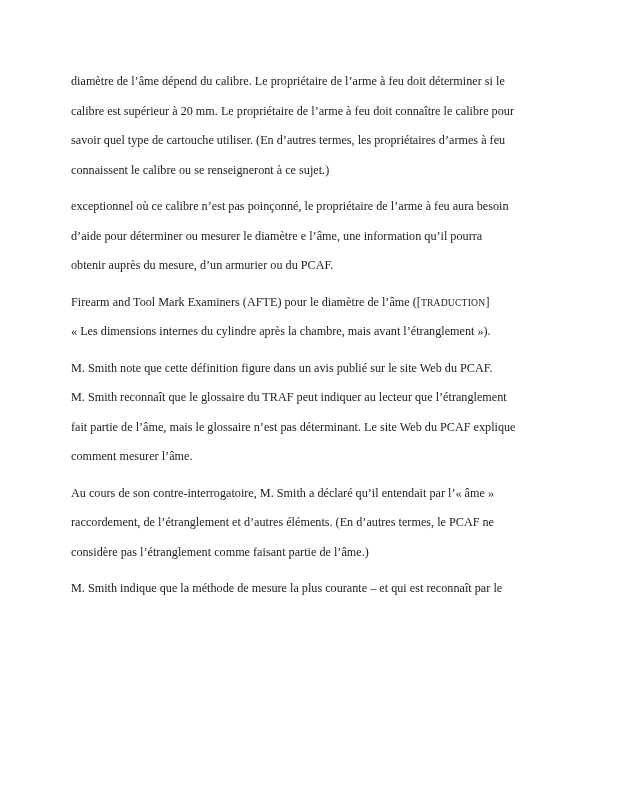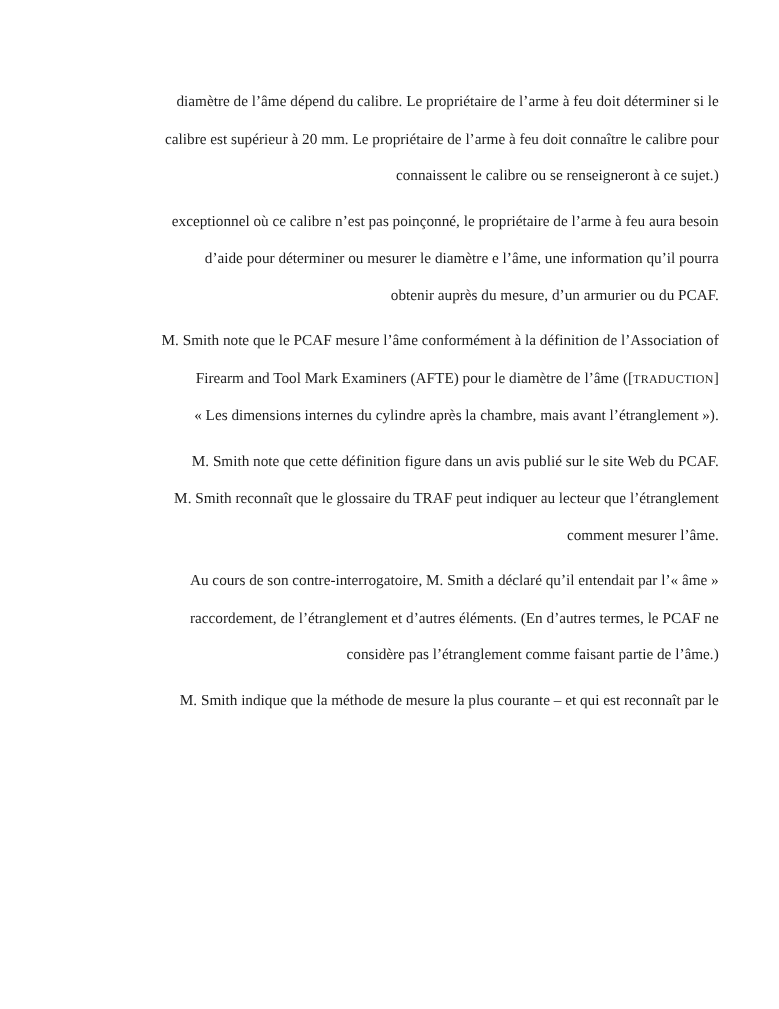--- a/index.html
+++ b/index.html
@@ -15,21 +15,21 @@
     background: #ffffff;
     overflow: hidden;
   }
   .doc {
     box-sizing: border-box;
     padding: 67px 48px 0 71px;
     font-family: "Liberation Serif", "DejaVu Serif", serif;
     font-size: 12.2px;
     line-height: 29.5px;
     color: #1c1c1c;
-    text-align: right;
+    text-align: left;
   }
   .para {
     margin: 0 0 7px 0;
     padding: 0;
   }
   .line {
     display: block;
     white-space: pre;
   }
   .smallcaps {
@@ -38,35 +38,36 @@
   }
 </style>
 </head>
 <body>
 
 <div class="page">
   <div class="doc">
       <p class="para">
         <span class="line"><span>diamètre de l’âme dépend du calibre. Le propriétaire de l’arme à feu doit déterminer si le</span></span>
         <span class="line"><span>calibre est supérieur à 20 mm. Le propriétaire de l’arme à feu doit connaître le calibre pour</span></span>
+        <span class="line"><span>savoir quel type de cartouche utiliser. (En d’autres termes, les propriétaires d’armes à feu</span></span>
         <span class="line"><span>connaissent le calibre ou se renseigneront à ce sujet.)</span></span>
       </p>
       <p class="para">
         <span class="line"><span>exceptionnel où ce calibre n’est pas poinçonné, le propriétaire de l’arme à feu aura besoin</span></span>
         <span class="line"><span>d’aide pour déterminer ou mesurer le diamètre e l’âme, une information qu’il pourra</span></span>
         <span class="line"><span>obtenir auprès du mesure, d’un armurier ou du PCAF.</span></span>
       </p>
       <p class="para">
-        <span class="line"><span>M. Smith note que le PCAF mesure l’âme conformément à la définition de l’Association of</span></span>
         <span class="line"><span>Firearm and Tool Mark Examiners (AFTE) pour le diamètre de l’âme ([</span><span class="smallcaps">TRADUCTION</span><span>]</span></span>
         <span class="line"><span>« Les dimensions internes du cylindre après la chambre, mais avant l’étranglement »).</span></span>
       </p>
       <p class="para">
         <span class="line"><span>M. Smith note que cette définition figure dans un avis publié sur le site Web du PCAF.</span></span>
         <span class="line"><span>M. Smith reconnaît que le glossaire du TRAF peut indiquer au lecteur que l’étranglement</span></span>
+        <span class="line"><span>fait partie de l’âme, mais le glossaire n’est pas déterminant. Le site Web du PCAF explique</span></span>
         <span class="line"><span>comment mesurer l’âme.</span></span>
       </p>
       <p class="para">
         <span class="line"><span>Au cours de son contre-interrogatoire, M. Smith a déclaré qu’il entendait par l’« âme »</span></span>
         <span class="line"><span>raccordement, de l’étranglement et d’autres éléments. (En d’autres termes, le PCAF ne</span></span>
         <span class="line"><span>considère pas l’étranglement comme faisant partie de l’âme.)</span></span>
       </p>
       <p class="para">
         <span class="line"><span>M. Smith indique que la méthode de mesure la plus courante – et qui est reconnaît par le</span></span>
       </p>

